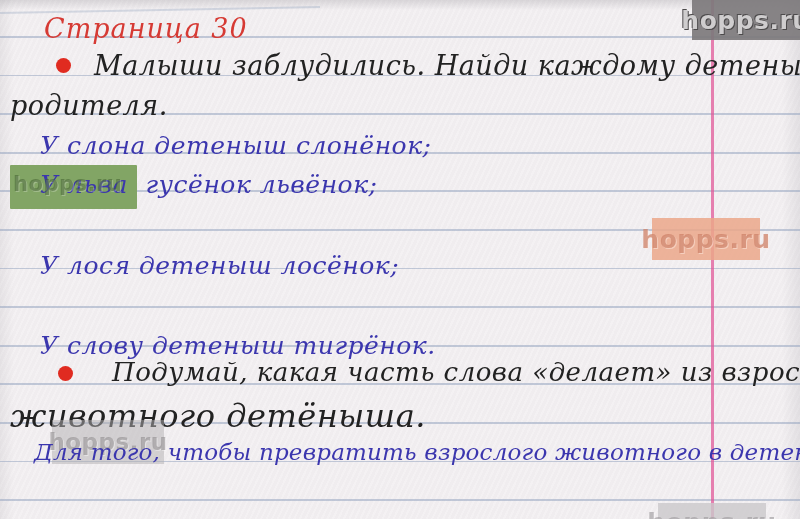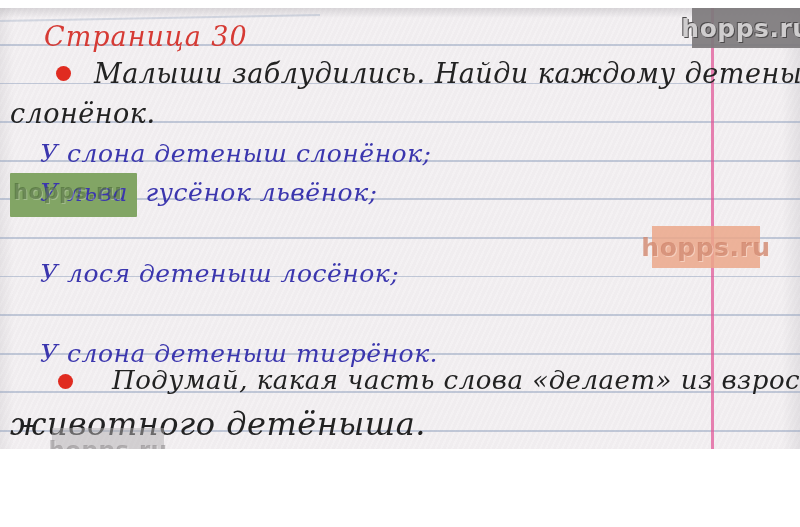--- a/index.html
+++ b/index.html
@@ -1,25 +1,24 @@
 <!DOCTYPE html>
 <html><head>
 <meta charset="utf-8">
 <style>
   html,body{margin:0;padding:0;}
   body{width:800px;height:527px;overflow:hidden;font-family:"DejaVu Serif",serif;}
   .page{
-    position:relative;width:800px;height:441px;overflow:hidden;
+    position:relative;width:800px;height:519px;overflow:hidden;
     background:
       linear-gradient(180deg, rgba(110,108,115,0.20) 0px, rgba(110,108,115,0) 10px),
       linear-gradient(90deg, rgba(120,118,125,0.10) 0px, rgba(120,118,125,0) 14px),
       linear-gradient(270deg, rgba(130,128,138,0.14) 0px, rgba(130,128,138,0) 18px),
       repeating-linear-gradient(115deg, rgba(255,255,255,0.05) 0 2px, rgba(150,140,150,0.03) 2px 5px),
       #f3f0f2;
-    margin-top: 8px;
   }
   
   .rules{
     position:absolute;left:0;right:0;top:36px;bottom:-40px;
     background:repeating-linear-gradient(to bottom,
       rgba(150,165,192,0.55) 0px, rgba(150,165,192,0.55) 1.8px,
       transparent 1.8px, transparent 38.6px);
     pointer-events:none;
   }
   .rule-top{
@@ -70,31 +69,31 @@
 <div class="page">
 
   <div class="rules"></div>
   <div class="rule-top"></div>
   <div class="margin-line"></div>
 
   <div class="hw red" style="left:44px;top:13px;">Страница 30</div>
 
   <div class="bullet" style="left:56px;top:58px;"></div>
   <div class="hw black" style="left:94px;top:50px;">Малыши заблудились. Найди каждому детенышу</div>
-  <div class="hw black" style="left:10px;top:90px;">слонёнок.</div>
+  <div class="hw black" style="left:10px;top:90px;">родителя.</div>
 
   <div class="hw blue" style="left:40px;top:131px;">У слона детеныш слонёнок;</div>
 
   <div class="hw blue" style="left:10px;top:170px;">
     <span class="hl-green"><span class="wm-in">hopps.ru</span><span>У льва</span></span>
     <span>гусёнок львёнок;</span>
   </div>
 
   <div class="hw blue" style="left:40px;top:251px;">У лося детеныш лосёнок;</div>
-  <div class="hw blue" style="left:40px;top:331px;">У слона детеныш тигрёнок.</div>
+  <div class="hw blue" style="left:40px;top:331px;">У слову детеныш тигрёнок.</div>
 
   <div class="bullet" style="left:58px;top:366px;"></div>
   <div class="hw black" style="left:112px;top:357px;font-size:26px;">Подумай, какая часть слова «делает» из взрослого</div>
   <div class="hw black" style="left:10px;top:397px;font-size:32px;">животного детёныша.</div>
 
   <div class="hw blue-sm z2" style="left:34px;top:439px;">Для того, чтобы превратить взрослого животного в детеныша,</div>
 
   <div class="wm-box wm-topright">hopps.ru</div>
   <div class="wm-box wm-salmon">hopps.ru</div>
   <div class="wm-box wm-grayleft">hopps.ru</div>

